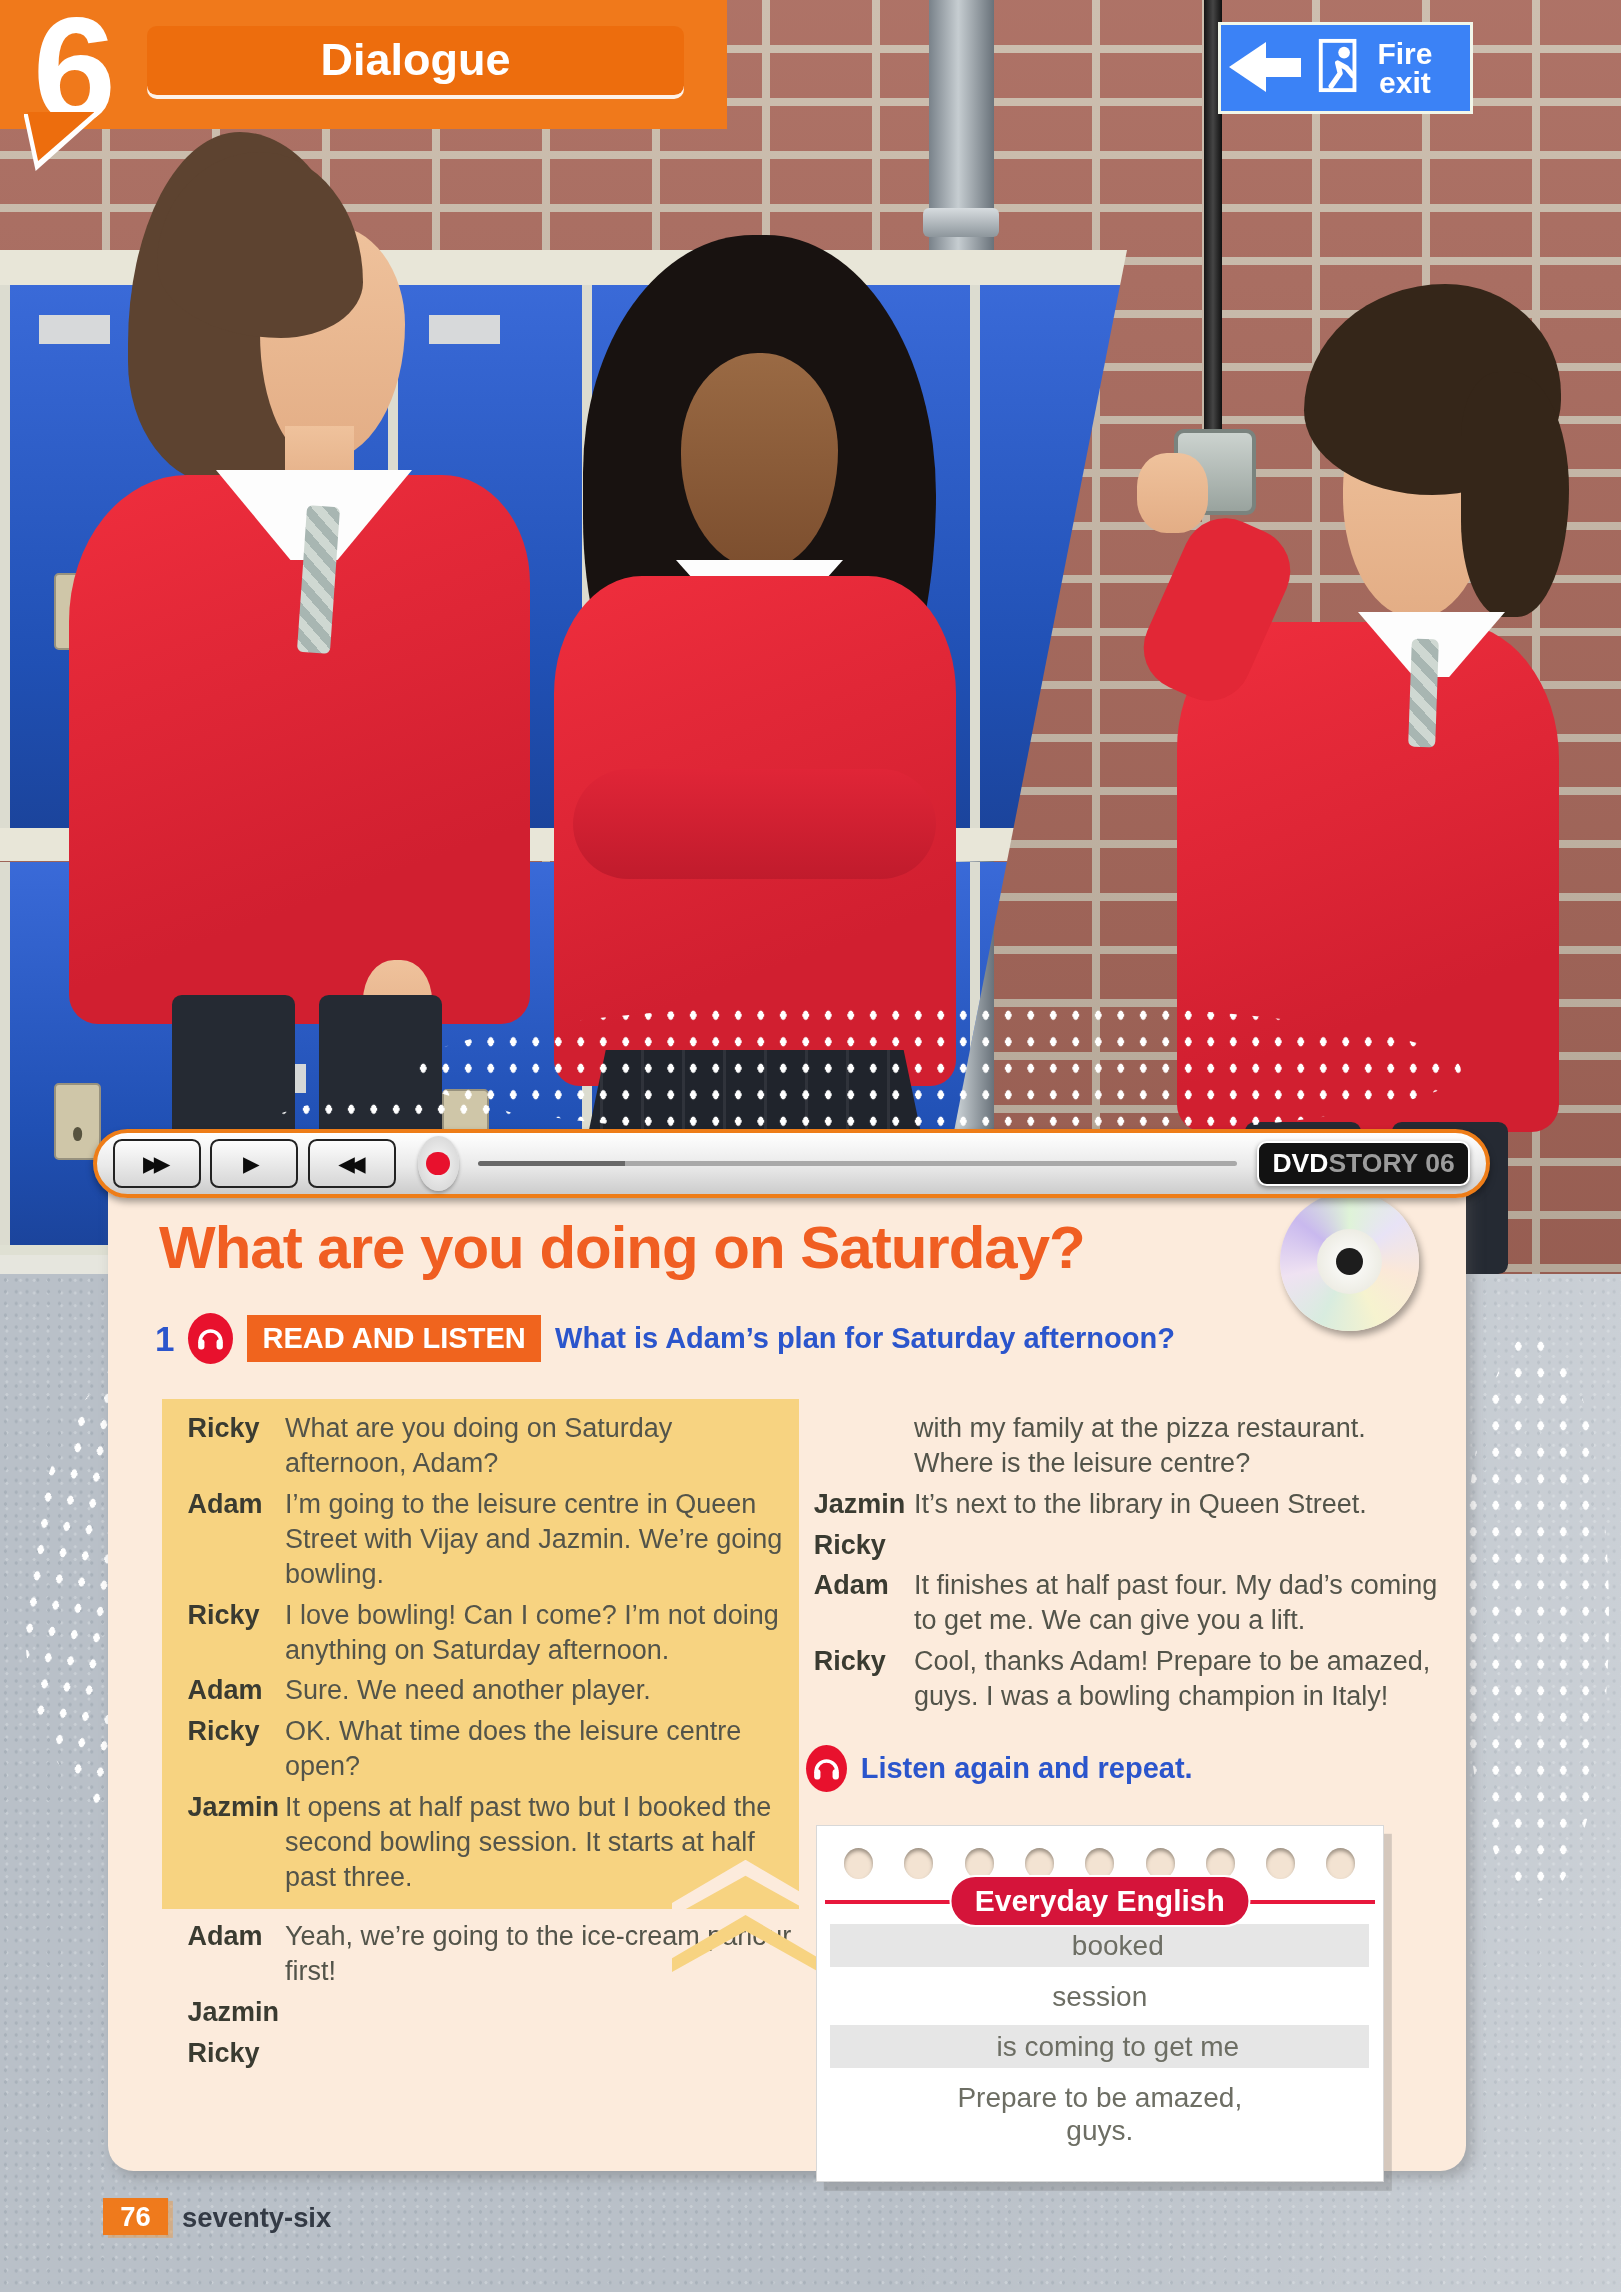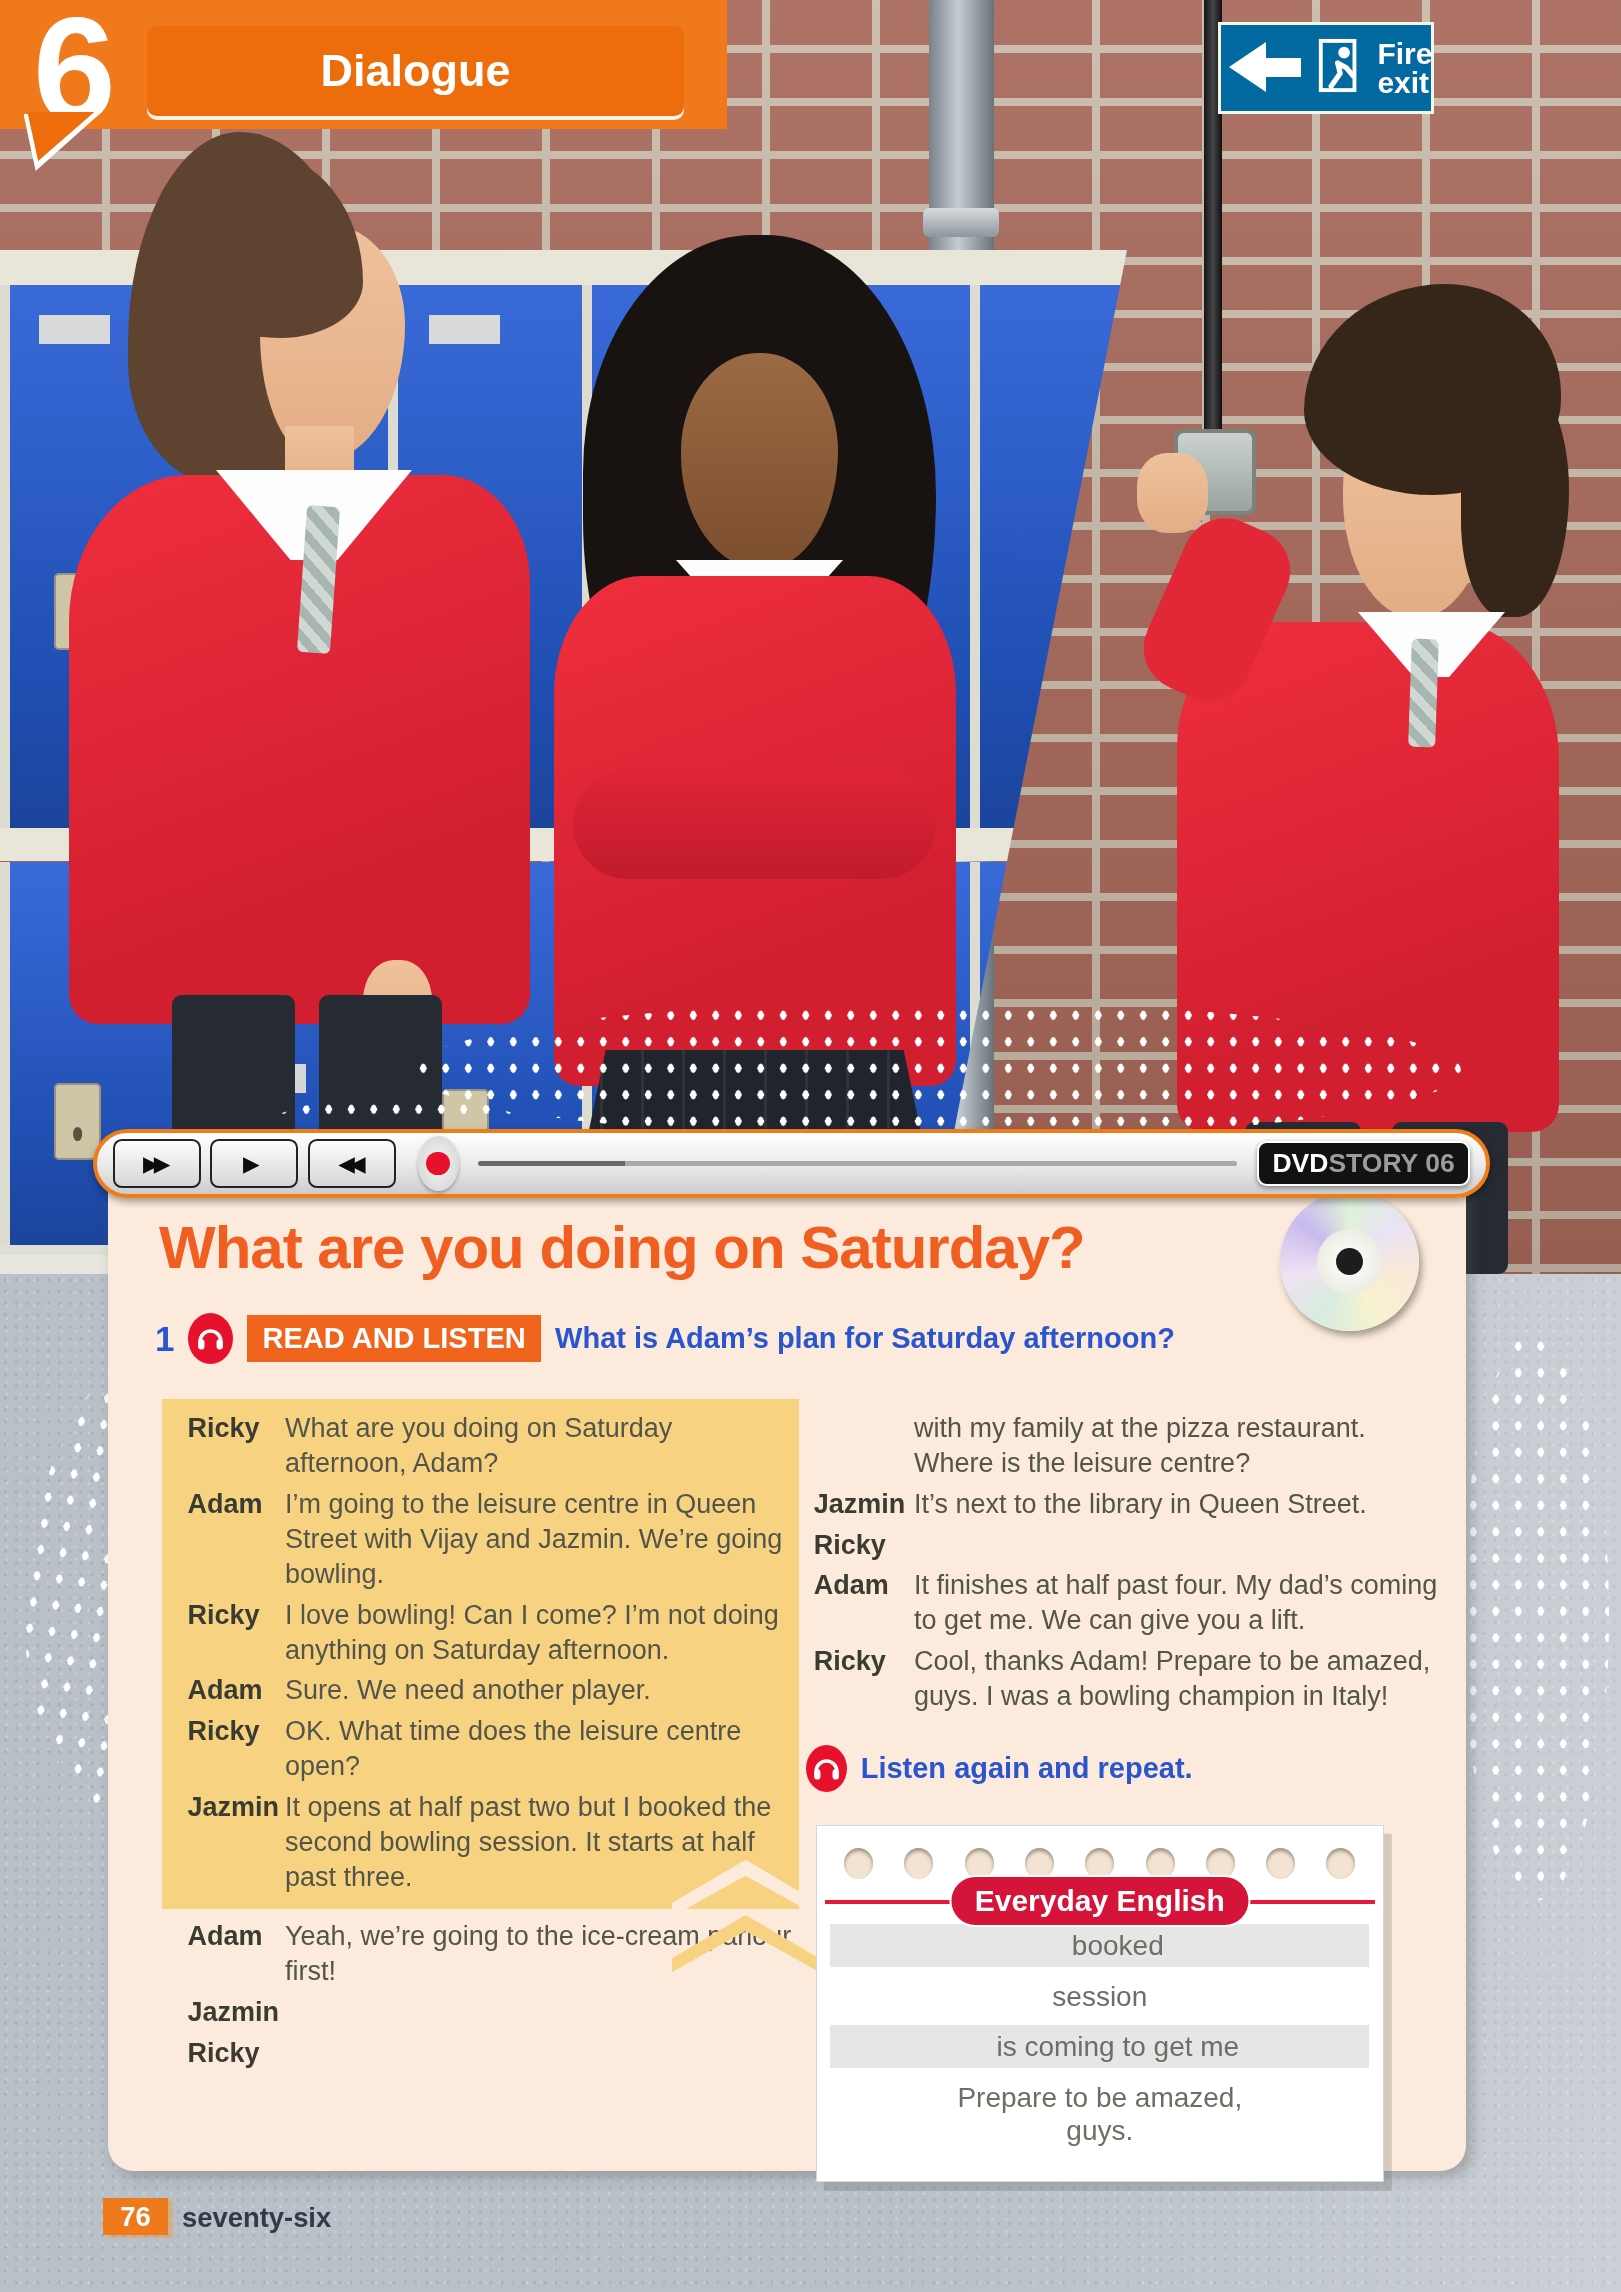--- a/index.html
+++ b/index.html
@@ -15,23 +15,23 @@
       repeating-linear-gradient(to right,transparent 0 102px,#c9baa9 102px 110px);}
   .downpipe{position:absolute;left:929px;top:0;width:65px;height:1274px;z-index:2;
     background:linear-gradient(to right,#79828a,#c6cdd1 45%,#69727a);}
   .downpipe::after{content:"";position:absolute;left:-5.9px;top:208px;width:76px;height:29px;
     background:linear-gradient(#d7dcdf,#8d969c);border-radius:5.9px;}
   .conduit{position:absolute;left:1204px;top:0;width:17.6px;height:439px;z-index:2;
     background:linear-gradient(to right,#151515,#454545,#101010);}
   .jbox{position:absolute;left:1174px;top:429px;width:74px;height:78px;z-index:2;
     background:linear-gradient(#ccd3cf,#99a39e);border:4.9px solid #7a837e;border-radius:9.8px;}
 
-  .firesign{position:absolute;left:1218px;top:21.6px;width:216px;height:92px;z-index:2;
-    background:#0369a1;border:3.9px solid #f2f7ea;display:flex;align-items:center;
-    padding:3.9px 7.8px;box-sizing:border-box;gap:7.8px;}
+  .firesign{position:absolute;left:1218px;top:21.6px;width:255px;height:92px;z-index:2;
+    background:#3b82f6;border:3.9px solid #f2f7ea;display:flex;align-items:center;
+    padding:3.9px 7.8px;box-sizing:border-box;gap:7.8px;text-align:center;}
   .fs-arrow{position:relative;width:76px;height:51px;flex:none;}
   .fs-arrow .head{position:absolute;left:0;top:0;width:0;height:0;
     border-top:25.5px solid transparent;border-bottom:25.5px solid transparent;border-right:37px solid #fff;}
   .fs-arrow .shaft{position:absolute;left:33px;top:15.7px;width:39px;height:19.6px;background:#fff;}
   .fs-text{color:#fff;font-weight:bold;font-size:30px;line-height:29px;}
 
   
   .lockers{position:absolute;left:0;top:250px;width:1137px;height:1024px;z-index:2;
     clip-path:polygon(0 0,1127px 0,926px 100%,0 100%);}
   .lk-strip{position:absolute;left:0;width:100%;background:#e8e6d8;}
@@ -54,21 +54,21 @@
   .pants{background:#252a33;border-radius:9.8px;}
 
   
   .dots{position:absolute;z-index:5;border-radius:50%;
     background-image:radial-gradient(ellipse 4.4px 6.9px at center,#fff 68%,rgba(255,255,255,0) 72%);
     background-size:22.5px 26.5px;}
 
   
   .banner{position:absolute;left:0;top:0;width:727px;height:129px;background:#f0791b;z-index:3;}
   .unit-num{position:absolute;left:33px;top:-15.7px;font-size:149px;font-weight:bold;color:#fff;}
-  .bubble{position:absolute;left:147px;top:25.5px;width:537px;height:90px;background:#ed6d0d;
+  .bubble{position:absolute;left:147px;top:25.5px;width:537px;height:69px;background:#ed6d0d;
     border-radius:9.8px;display:flex;align-items:center;justify-content:center;
     box-shadow:0 3.9px 0 rgba(255,255,255,.9);}
   .bubble-label{color:#fff;font-weight:bold;font-size:45px;}
   .tail-w{position:absolute;left:23.5px;top:114px;width:76px;height:57px;background:#fff;
     clip-path:polygon(0 0,100% 0,16% 100%);z-index:3;}
   .tail-o{position:absolute;left:27.4px;top:112px;width:67px;height:49px;background:#ed6d0d;
     clip-path:polygon(0 0,100% 0,16% 100%);z-index:3;}
 
   
   .pavement{position:absolute;left:0;top:1274px;width:1621px;height:1018px;z-index:2;

